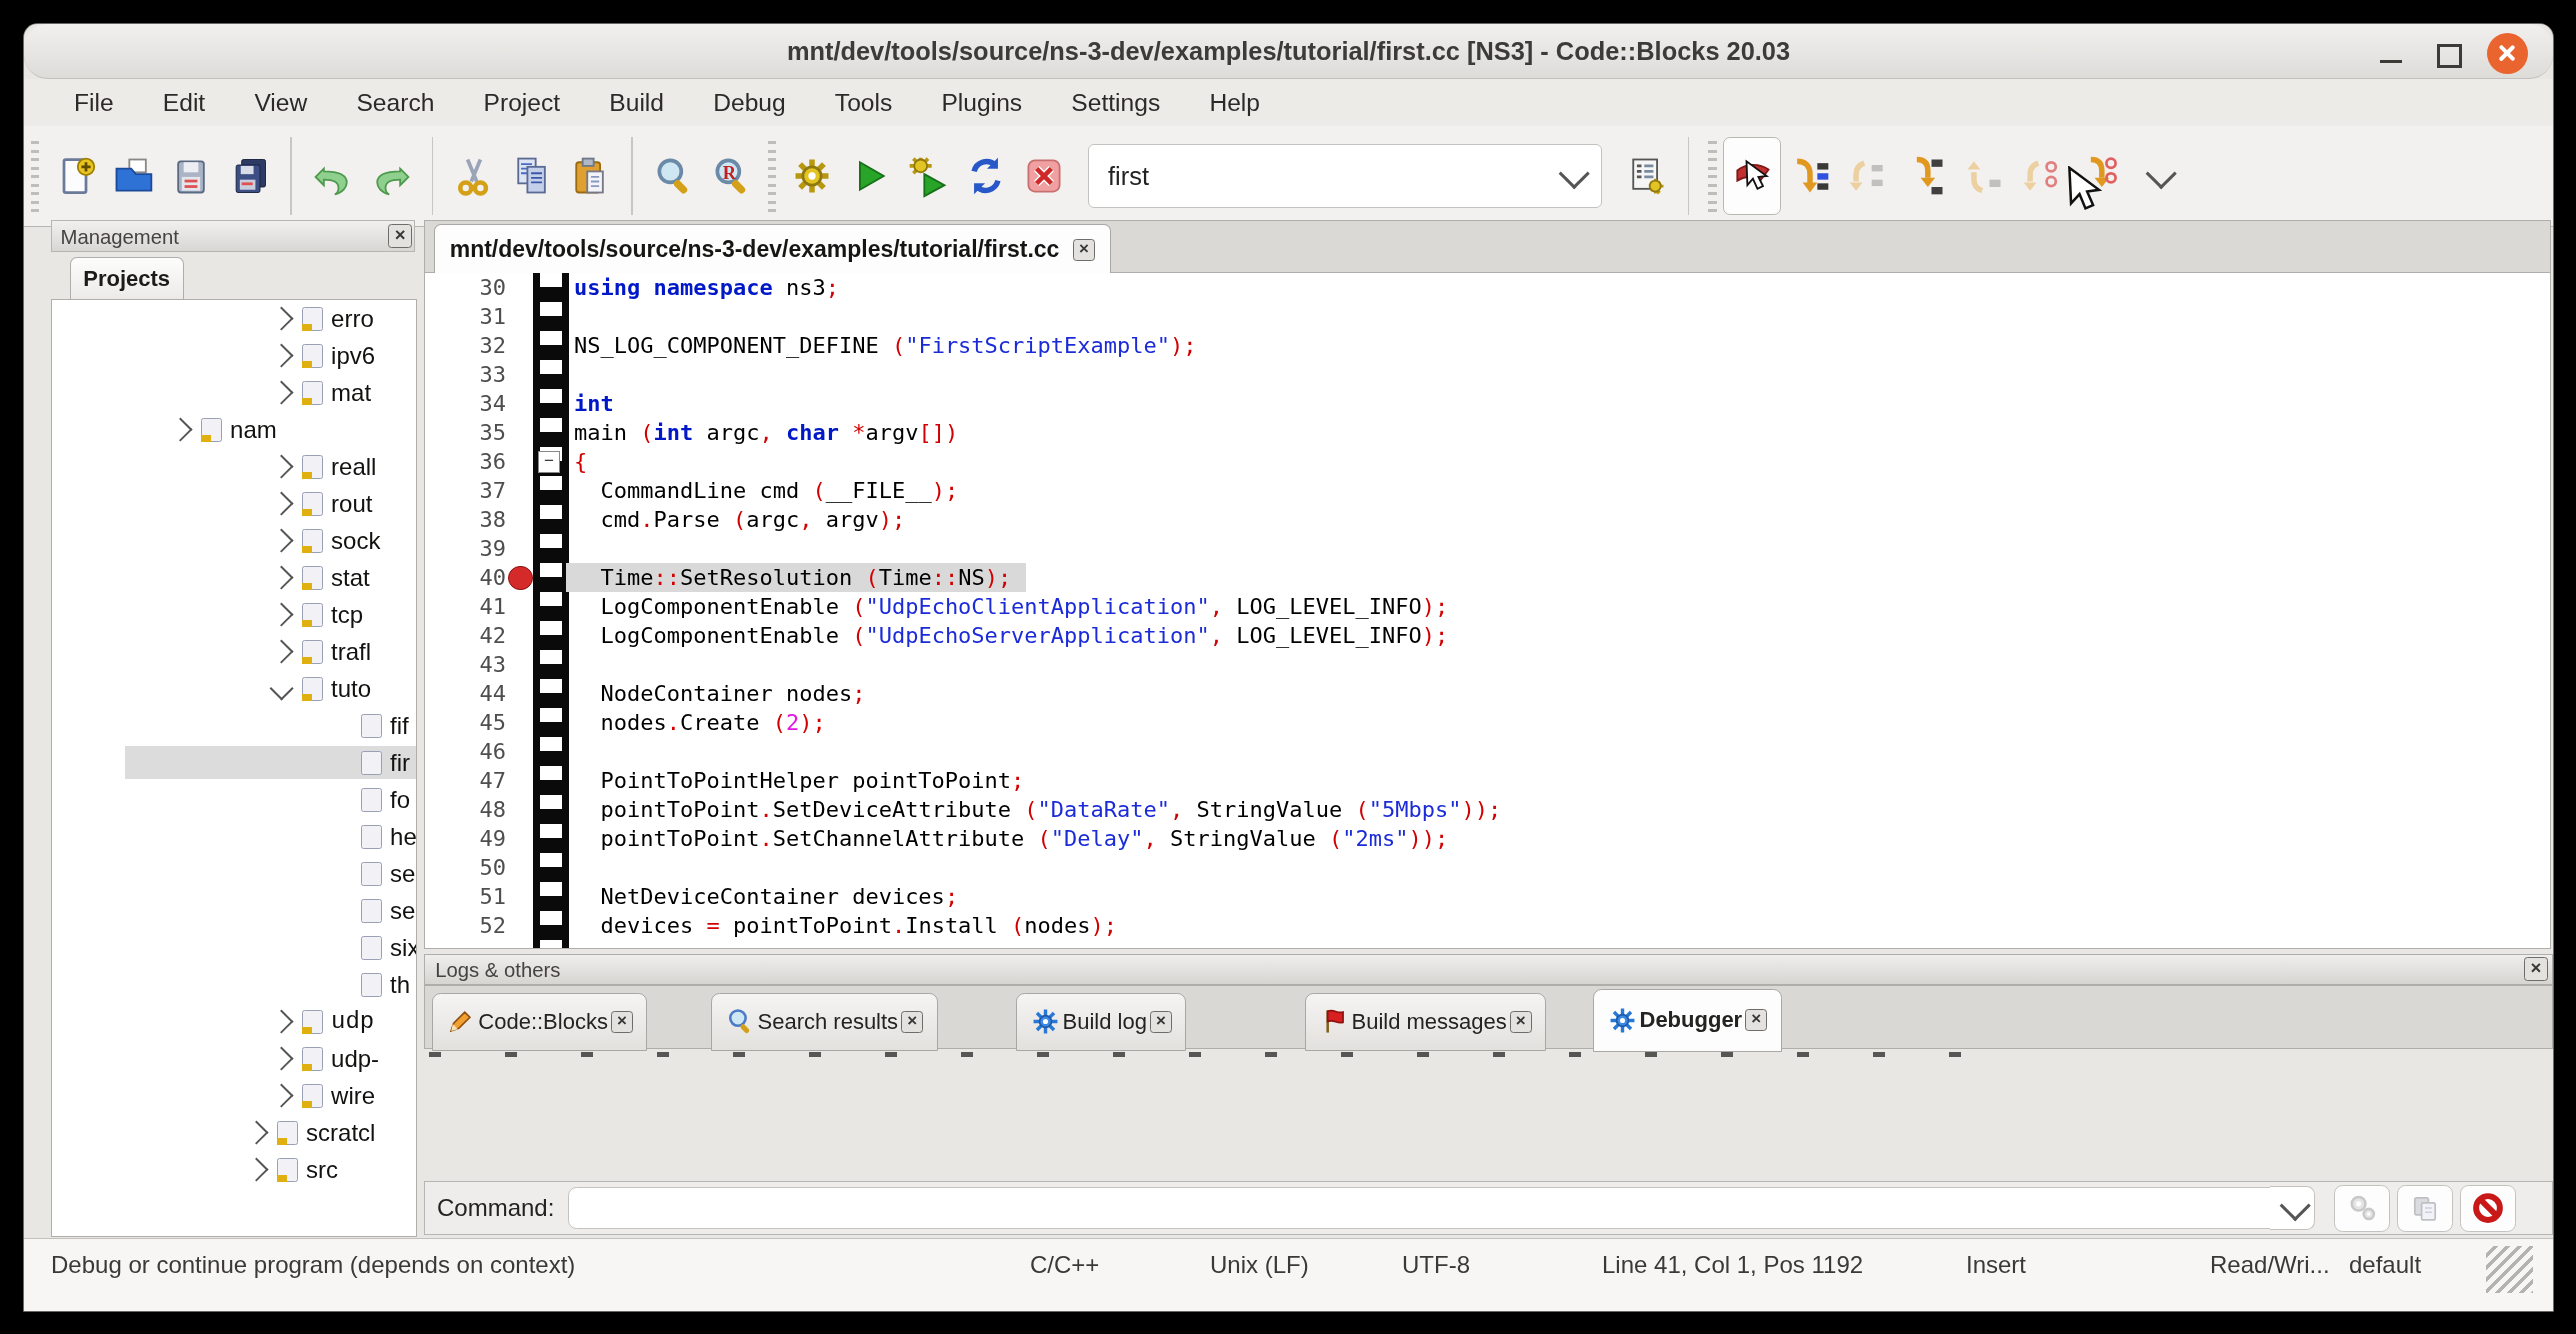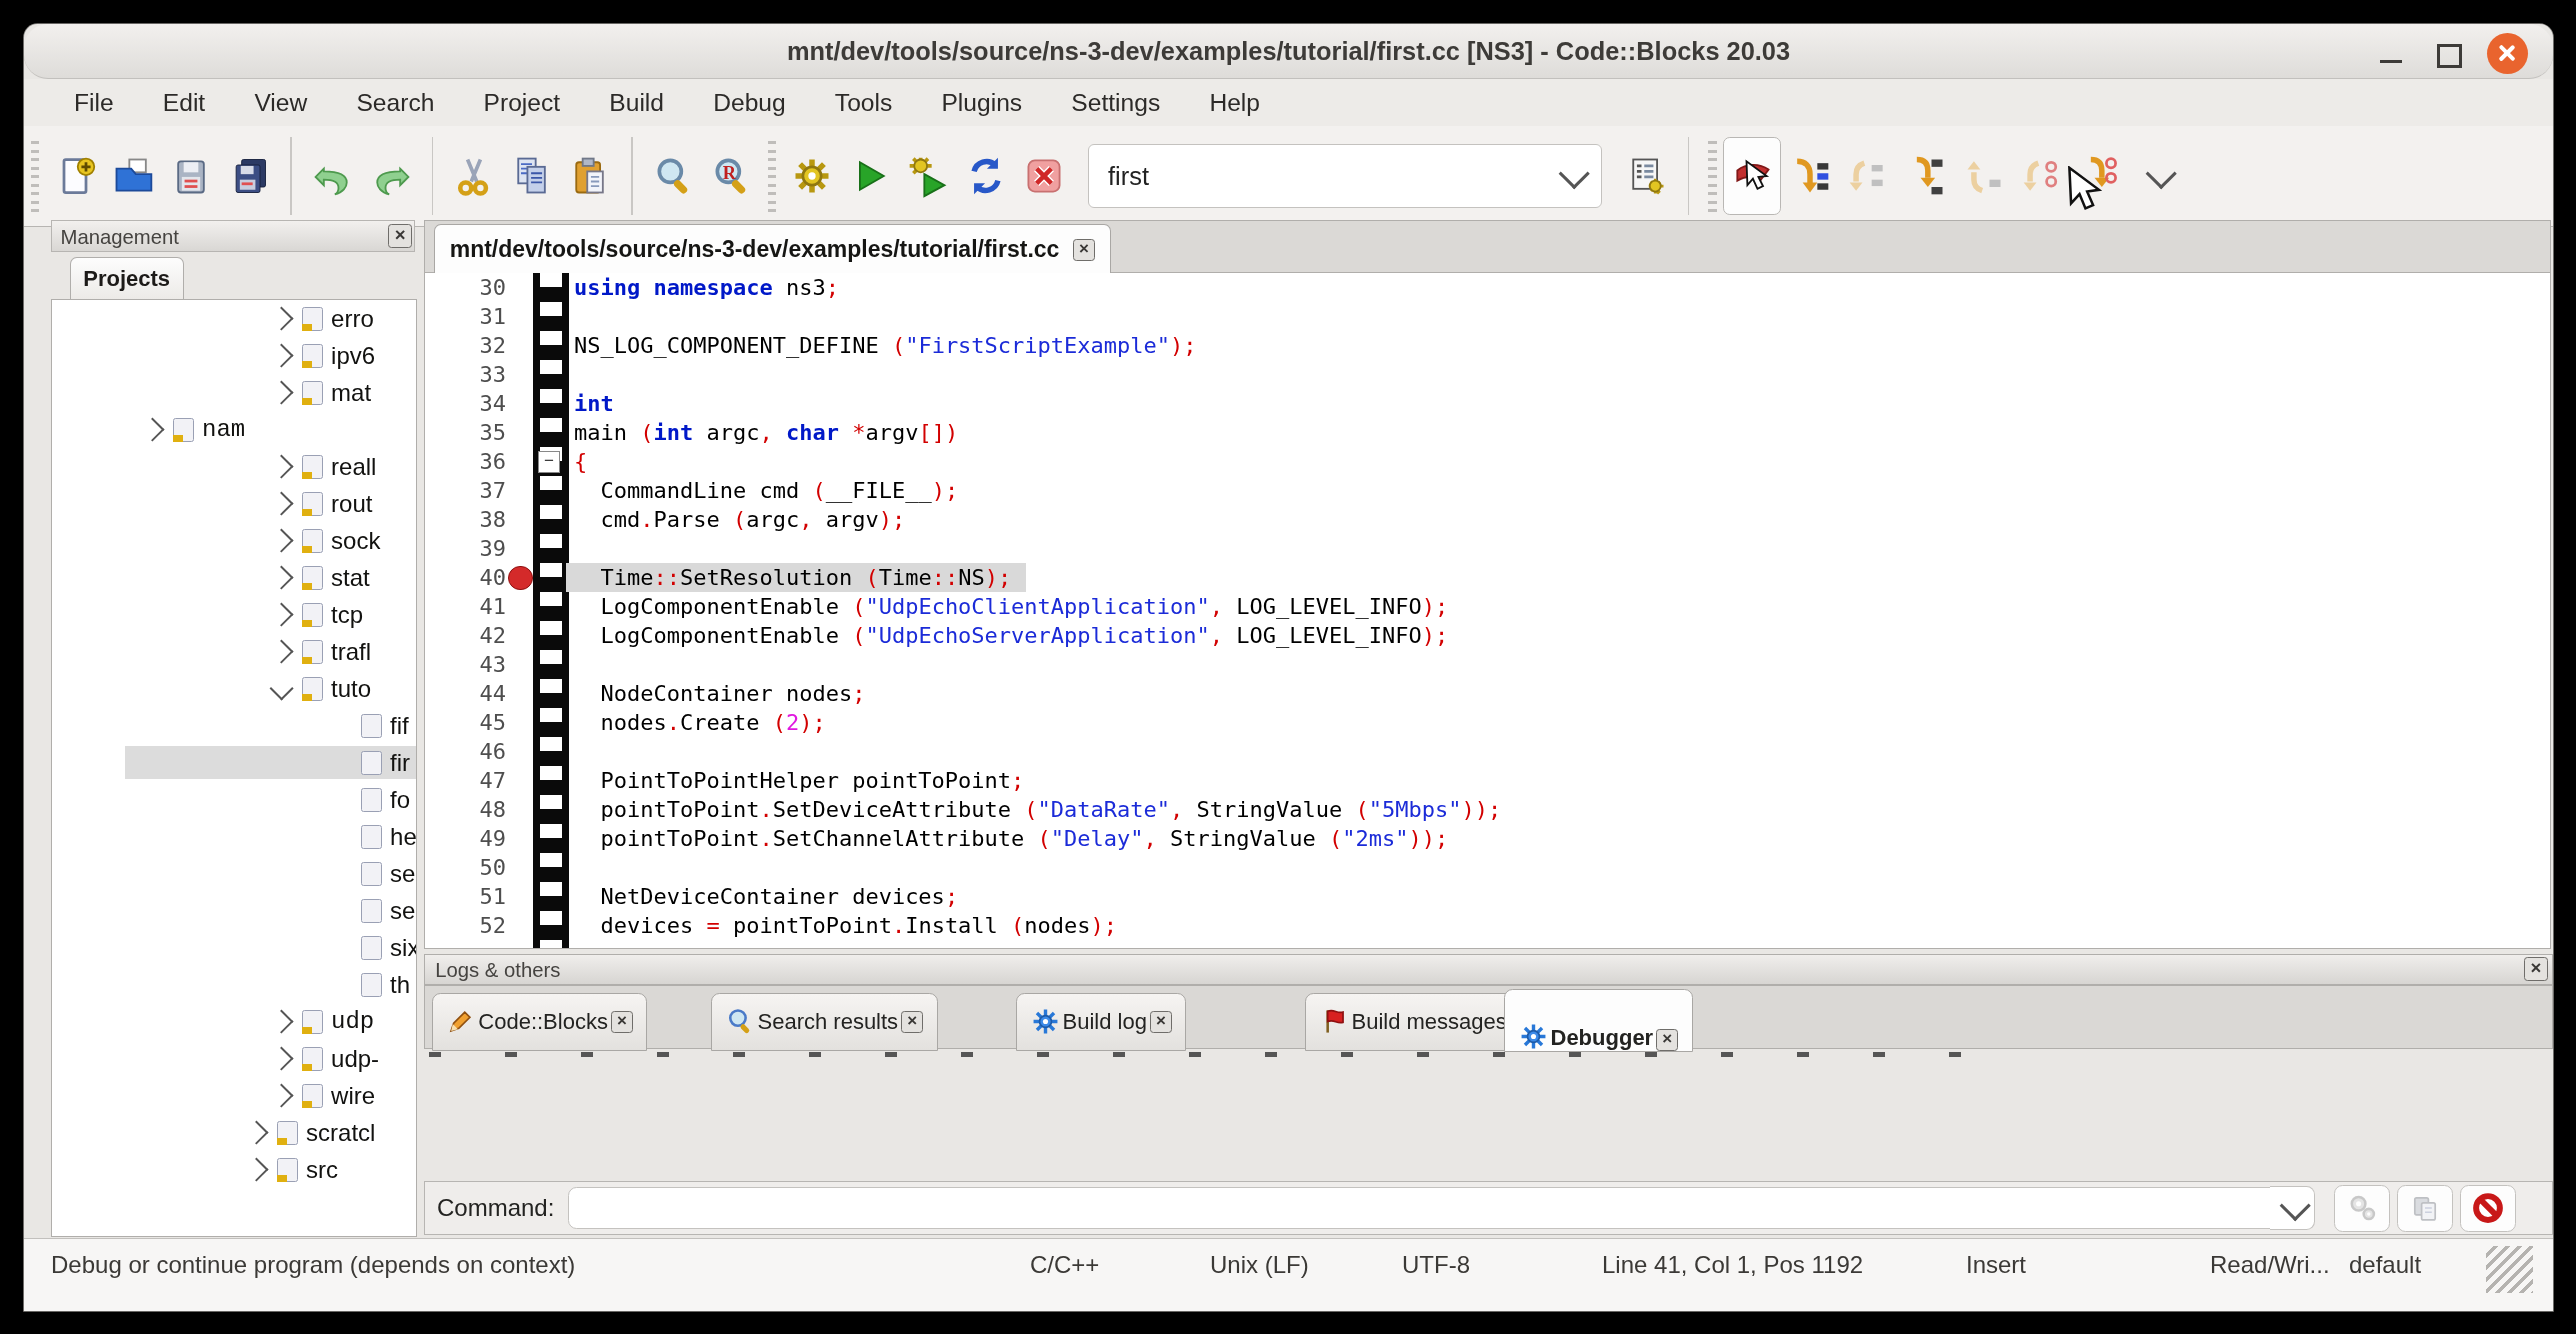--- a/index.html
+++ b/index.html
@@ -384,21 +384,21 @@
           <div class="trow" style="padding-left: 221px;">
             <span class="tchev right"></span>
             <span class="node-icon folderish"></span>
             <span>ipv6</span>
           </div>
           <div class="trow" style="padding-left: 221px;">
             <span class="tchev right"></span>
             <span class="node-icon folderish"></span>
             <span>mat</span>
           </div>
-          <div class="trow" style="padding-left: 92px; font-family: Liberation Mono, monospace;">
+          <div class="trow" style="padding-left: 120px;">
             <span class="tchev right"></span>
             <span class="node-icon folderish"></span>
             <span>nam</span>
           </div>
           <div class="trow" style="padding-left: 221px;">
             <span class="tchev right"></span>
             <span class="node-icon folderish"></span>
             <span>reall</span>
           </div>
           <div class="trow" style="padding-left: 221px;">
@@ -575,21 +575,21 @@
           <div class="ltab" style="left: 880px;">
             <span style="display: flex;">
               <svg width="29" height="29" viewBox="0 0 34 34">
                 <path d="M9 4v26" stroke="#806020" stroke-width="3"></path>
                 <path d="M9 5c8-3 10 3 18 1v12c-8 2-10-4-18-1z" fill="#d82020" stroke="#8e1010" stroke-width="2"></path>
               </svg>
             </span>
             <span>Build messages</span>
             <span class="closebox">×</span>
           </div>
-          <div class="ltab active" style="left: 1079px; align-items: flex-end;">
+          <div class="ltab active" style="left: 1168px;">
             <span style="display: flex;">
               <svg width="29" height="29" viewBox="0 0 34 34">
                 <g stroke="#2878d8" stroke-width="4">
                   <path d="M17 3v7M17 24v7M3 17h7M24 17h7M7 7l5 5M22 22l5 5M27 7l-5 5M12 22l-5 5"></path>
                 </g>
                 <circle cx="17" cy="17" r="7" fill="#3c8ae8" stroke="#1c5aa8" stroke-width="2"></circle>
                 <circle cx="17" cy="17" r="3" fill="#fff"></circle>
               </svg>
             </span>
             <span>Debugger</span>

